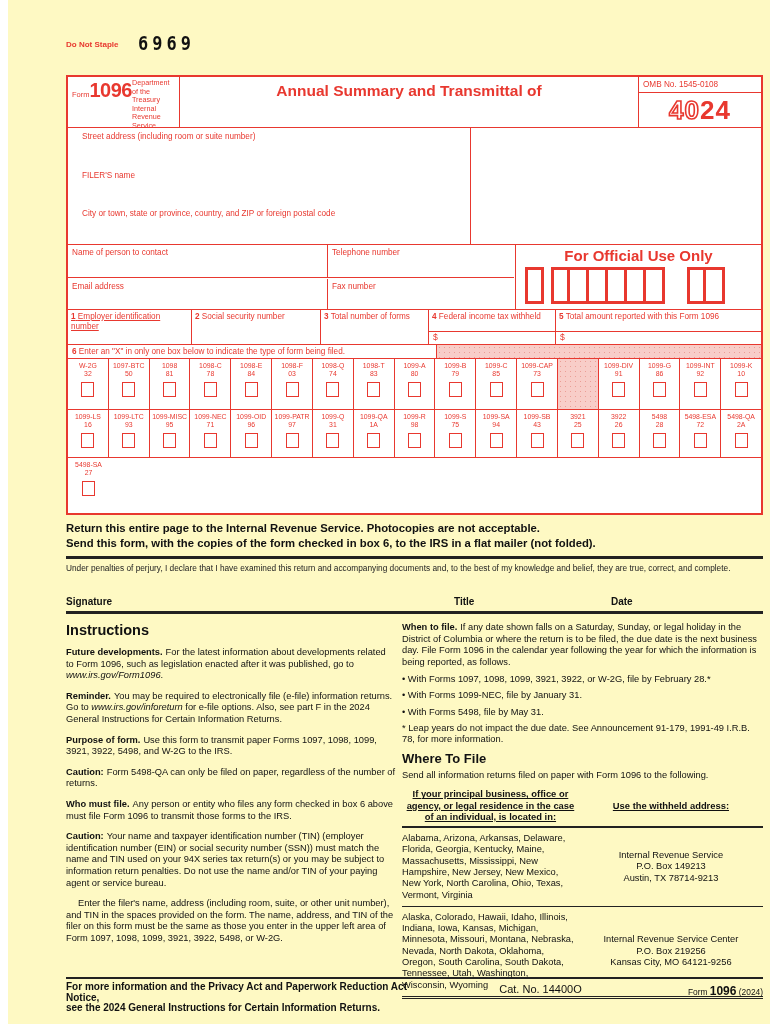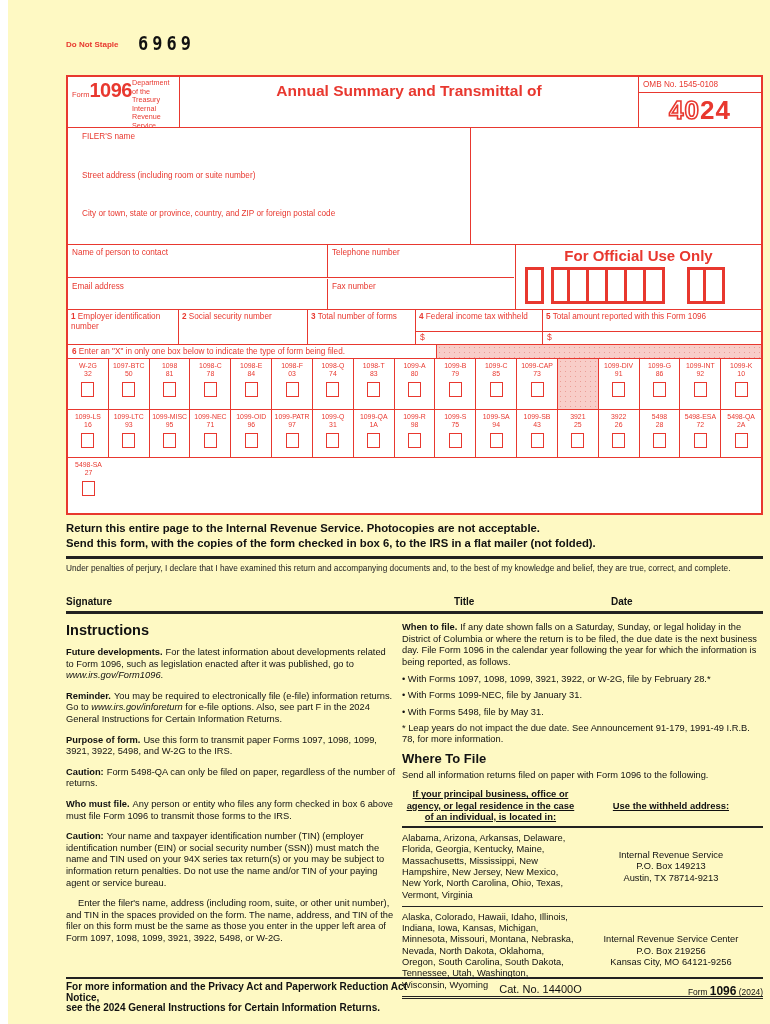--- a/index.html
+++ b/index.html
@@ -48,21 +48,21 @@
   .ou-title { text-align:center; font-weight:bold; font-size:15px; line-height:17px; }
   .ou-boxes { display:flex; align-items:flex-start; padding:3px 0 0 9px; }
   .ou-group { display:flex; }
   .ou-cell { width:19px; height:37px; border:3.2px solid var(--red); background:#fff; }
   .ou-cell + .ou-cell { border-left:0; }
   .g2 { margin-left:7px; }
   .g3 { margin-left:22px; }
 
   .fields-row { display:flex; height:35px; border-bottom:1.5px solid var(--red); }
   .f-cell { border-right:1.5px solid var(--red); padding:2px 3px; font-size:8.2px; position:relative; line-height:9.8px; }
-  .f1 { width:111px; } .f2 { width:129px; } .f3 { width:108px; } .f4 { width:127px; } .f5 { flex:1; border-right:0; }
+  .f1 { width:124px;text-decoration:underline; } .f2 { width:129px; } .f3 { width:108px; } .f4 { width:127px; } .f5 { flex:1; border-right:0; }
   .f-num { font-weight:bold; }
   .dollar { position:absolute; left:0; bottom:0; width:100%; height:13px;
             border-top:1.2px solid var(--red); padding:1px 0 0 4px; font-size:8.6px; }
 
   .box6-row { display:flex; height:14px; border-bottom:1.5px solid var(--red); }
   .b6-label { width:369px; padding:1.5px 0 0 4px; font-size:8.2px; border-right:1.5px solid var(--red); background:#fff; white-space:nowrap; }
   .b6-shade { flex:1; }
 
   .grid-row { display:flex; border-bottom:1.5px solid var(--red); }
   .r1 { height:51px; } .r2 { height:48px; } .r3 { height:55px; border-bottom:0; }
@@ -138,22 +138,22 @@
         <div class="title">Annual Summary and Transmittal of</div>
       </div>
       <div class="hc3">
         <div class="omb">OMB No. 1545-0108</div>
         <div class="year"><span class="y20">40</span><span>24</span></div>
       </div>
     </div>
 
     <div class="filer-row">
       <div class="filer-left">
+        <div class="filer-field"><span>Street address (including room or suite number)</span></div>
         <div class="filer-field"><span>FILER'S name</span></div>
-        <div class="filer-field"><span>Street address (including room or suite number)</span></div>
         <div class="filer-field"><span>City or town, state or province, country, and ZIP or foreign postal code</span></div>
       </div>
       <div class="filer-right"></div>
     </div>
 
     <div class="contact-row">
       <div class="contact-left">
         <div class="c-cell c-w1 c-top"><span>Name of person to contact</span></div>
         <div class="c-cell c-w2 c-top"><span>Telephone number</span></div>
         <div class="c-cell c-w1 c-bot"><span>Email address</span></div>

